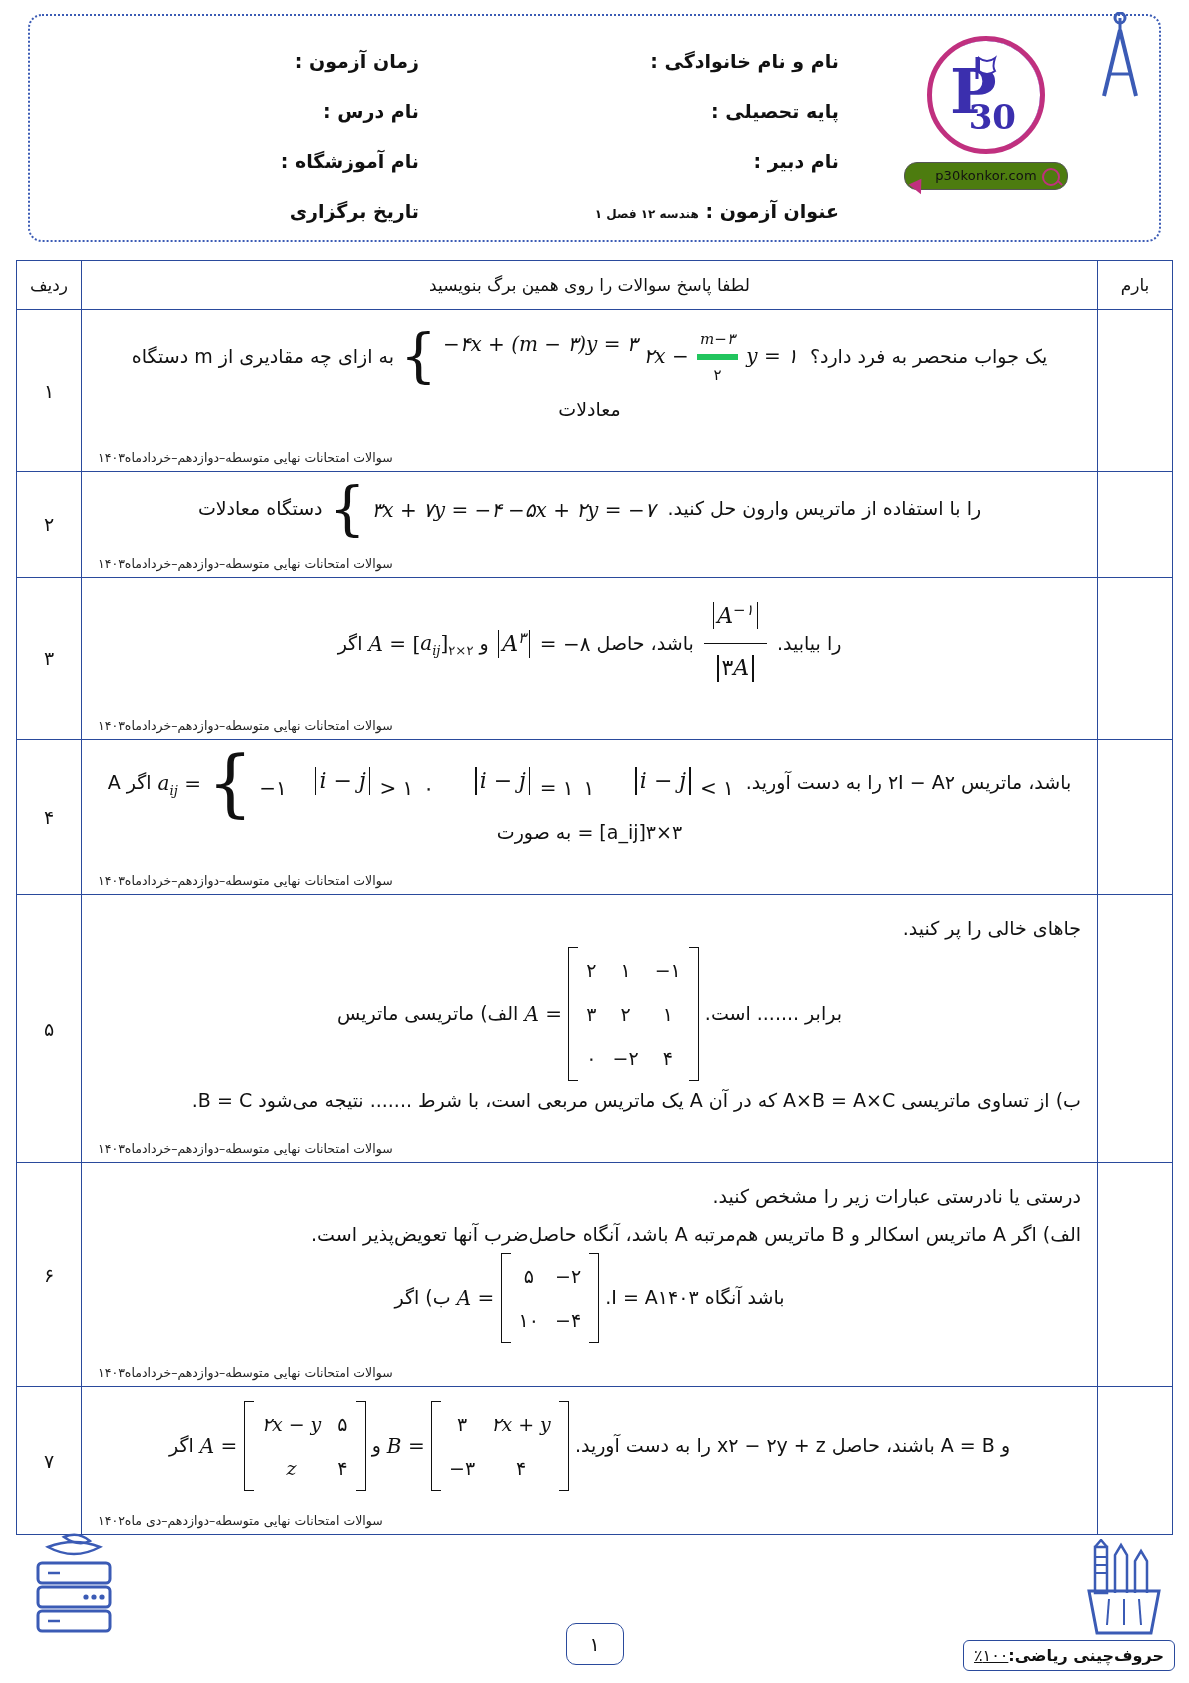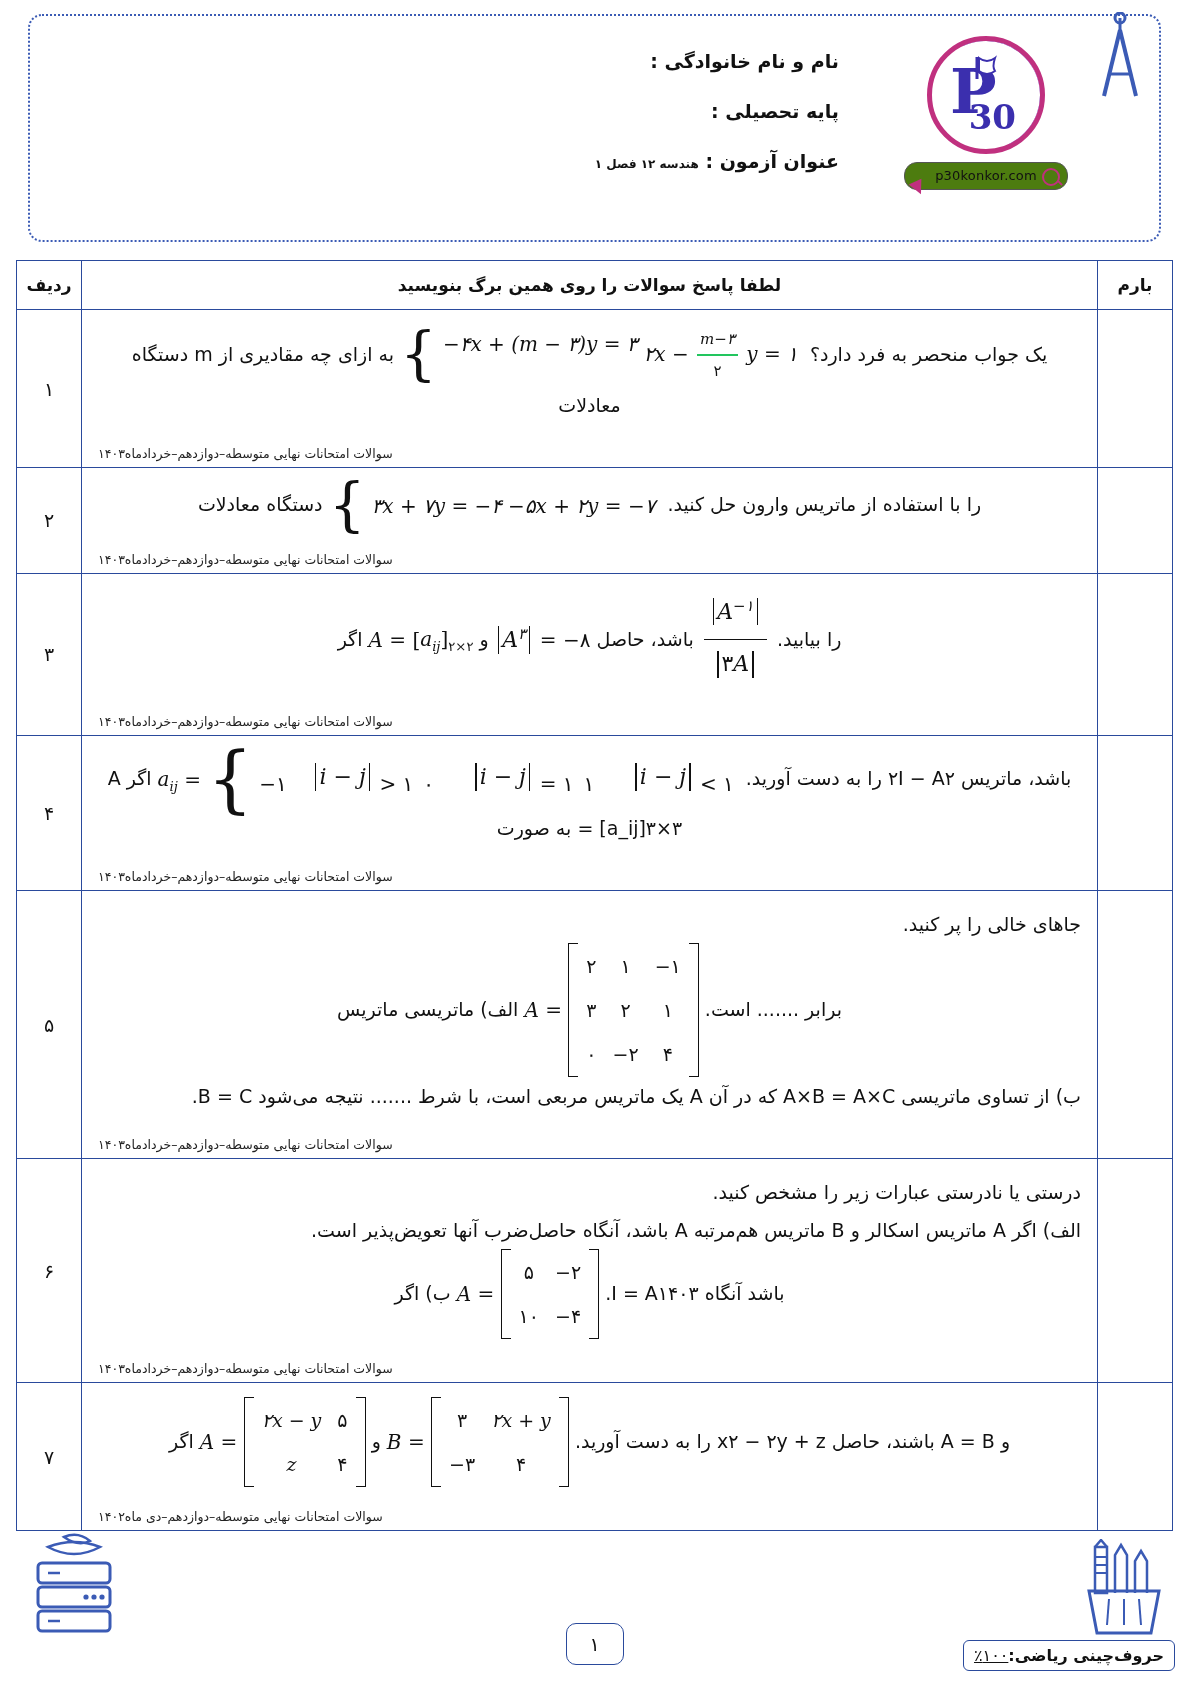--- a/index.html
+++ b/index.html
@@ -169,21 +169,21 @@
   }
   table.sheet td, table.sheet th {
     border: 1px solid #2a4a9c;
     vertical-align: middle;
   }
   .col-barem { width: 72px; }
   .col-radif { width: 62px; }
   thead th {
     height: 46px;
     font-size: 17px;
-    font-weight: bold;
+    font-weight: normal;
     color: #111;
   }
   td.num, td.barem {
     text-align: center;
     font-size: 19px;
     color: #111;
   }
   td.qcell {
     padding: 14px 16px 6px 16px;
     position: relative;
@@ -226,21 +226,21 @@
     font-size: 20px;
   }
   .frac {
     display: inline-flex;
     flex-direction: column;
     align-items: center;
     vertical-align: middle;
     font-size: 15px;
     margin: 0 2px;
   }
-  .frac .num-p { border-bottom: 2px solid #22c55e; padding: 0 3px; }
+  .frac .num-p { border-bottom: 6px solid #22c55e; padding: 0 3px; }
   .frac .den-p { padding: 0 3px; }
   .matrix {
     display: inline-flex;
     align-items: center;
     direction: ltr;
     vertical-align: middle;
     font-family: "DejaVu Serif","Liberation Serif",serif;
     font-size: 19px;
   }
   .bracket-l, .bracket-r {
@@ -371,22 +371,44 @@
       <div class="field-col col-right">
         <div class="field-line">
           <span>نام و نام خانوادگی :</span>
           <span class="field-value"></span>
         </div>
         <div class="field-line">
           <span>پایه تحصیلی :</span>
           <span class="field-value"></span>
         </div>
         <div class="field-line">
+          <span>نام دبیر :</span>
+          <span class="field-value"></span>
+        </div>
+        <div class="field-line">
           <span>عنوان آزمون :</span>
           <span class="field-value">هندسه ۱۲ فصل ۱</span>
+        </div>
+      </div>
+      <div class="field-col col-left">
+        <div class="field-line">
+          <span>زمان آزمون :</span>
+          <span class="field-value"></span>
+        </div>
+        <div class="field-line">
+          <span>نام درس :</span>
+          <span class="field-value"></span>
+        </div>
+        <div class="field-line">
+          <span>نام آموزشگاه :</span>
+          <span class="field-value"></span>
+        </div>
+        <div class="field-line">
+          <span>تاریخ برگزاری</span>
+          <span class="field-value"></span>
         </div>
       </div>
     </div>
   </div>
 
   <table class="sheet">
     <thead>
       <tr>
         <th class="col-barem">بارم</th>
         <th>لطفا پاسخ سوالات را روی همین برگ بنویسید</th>

